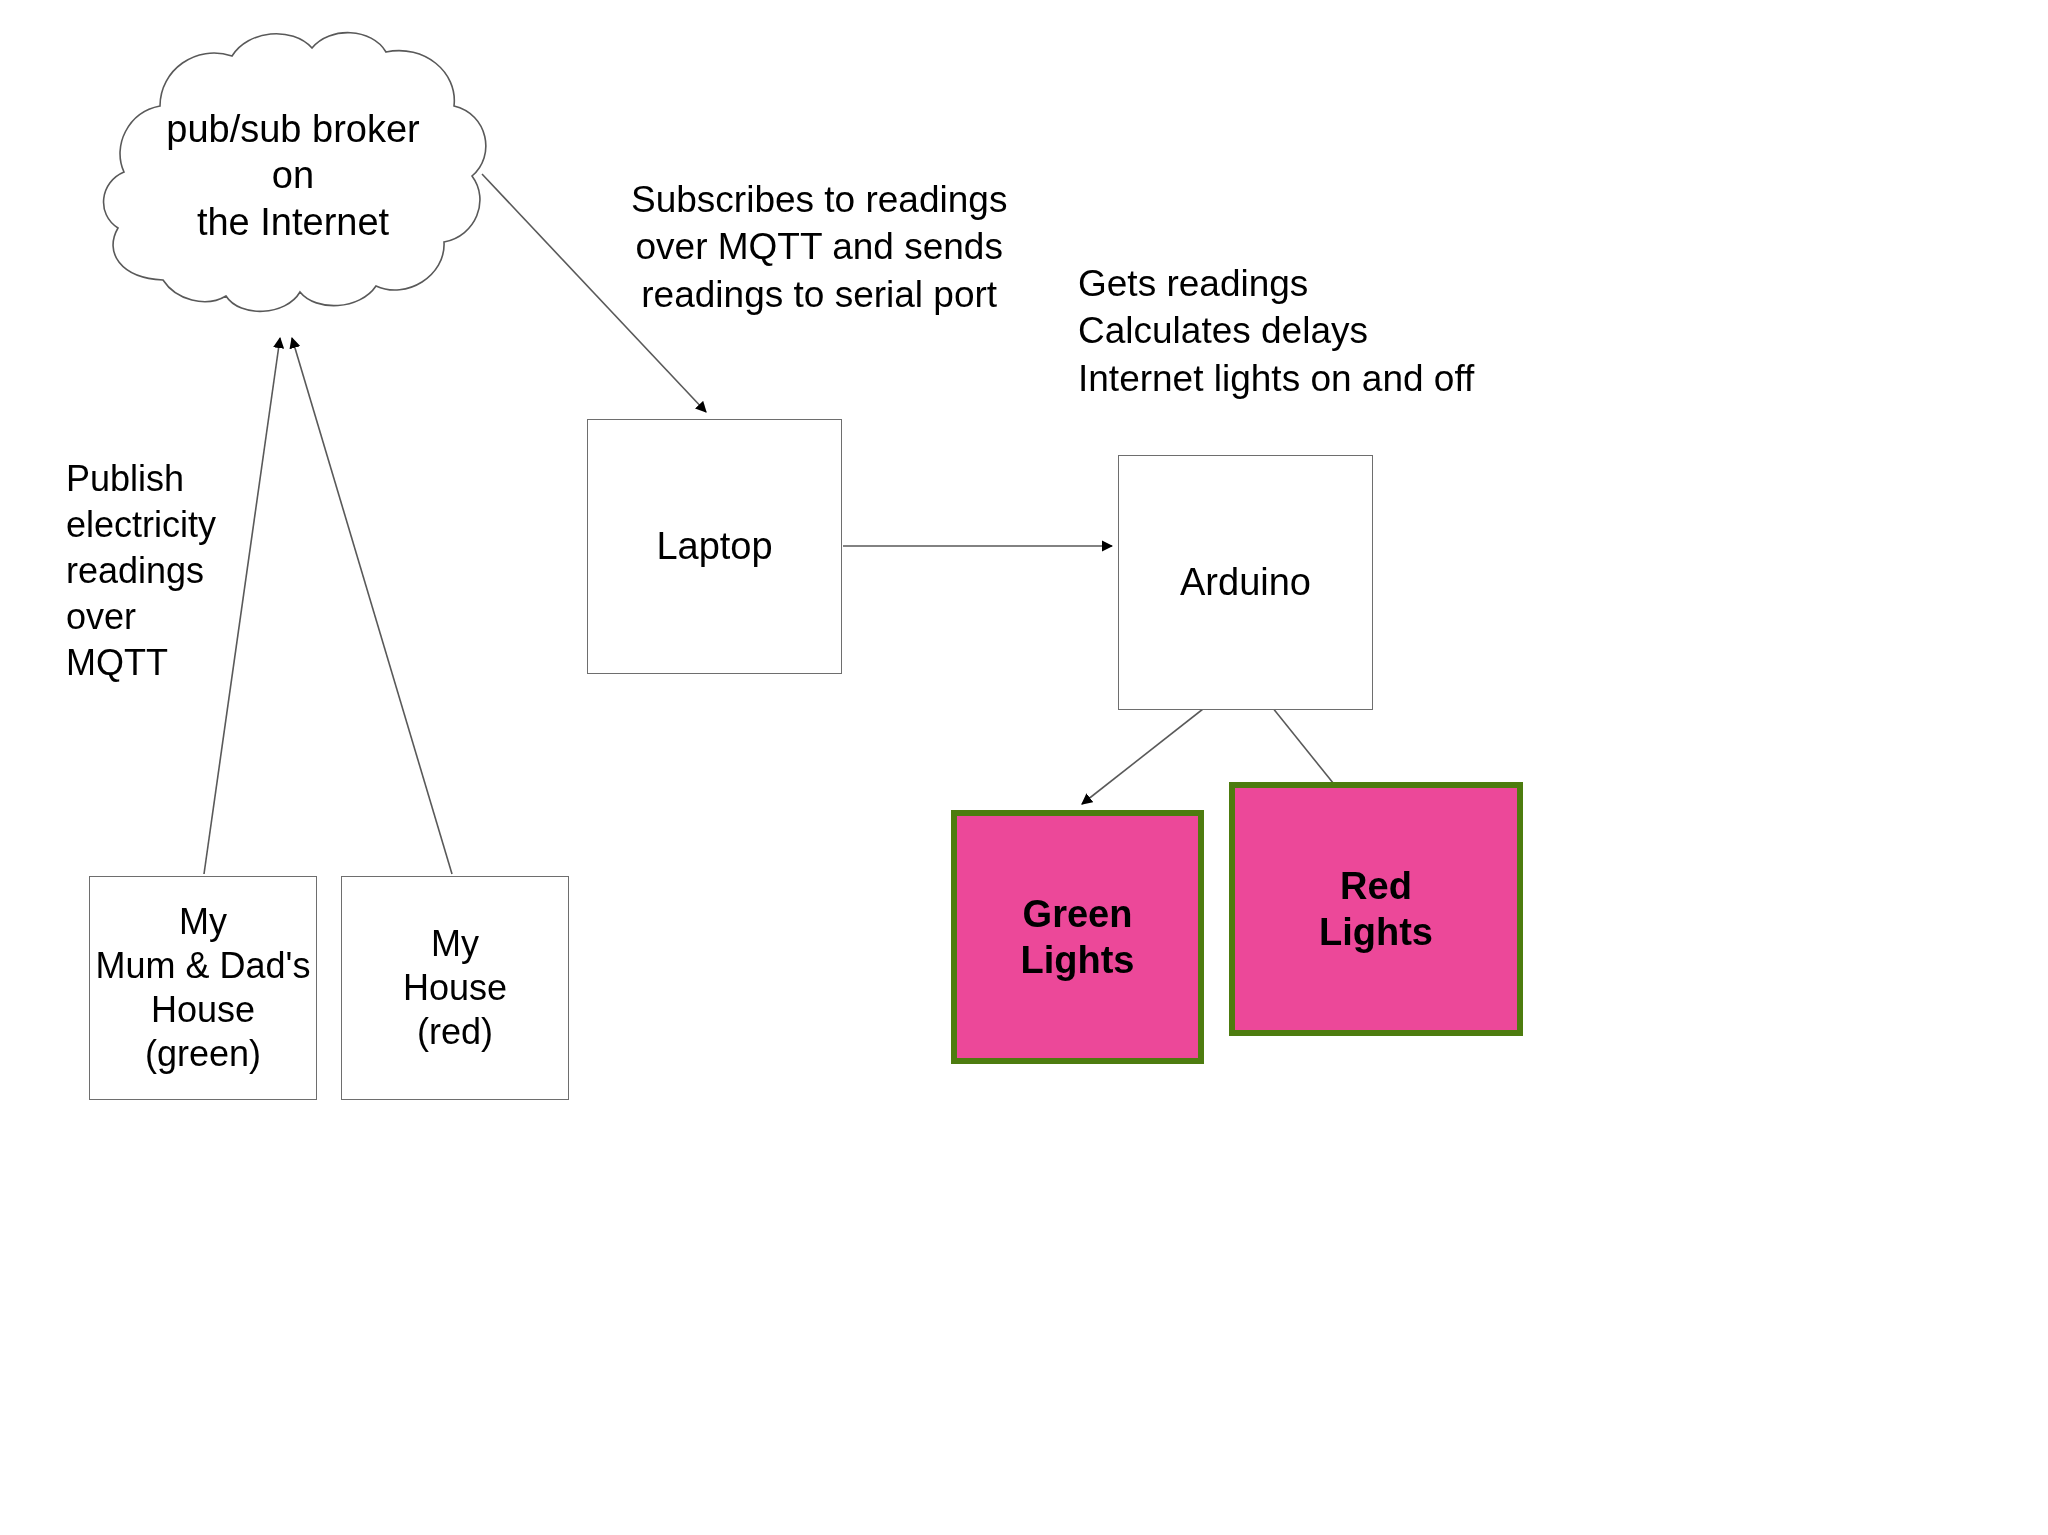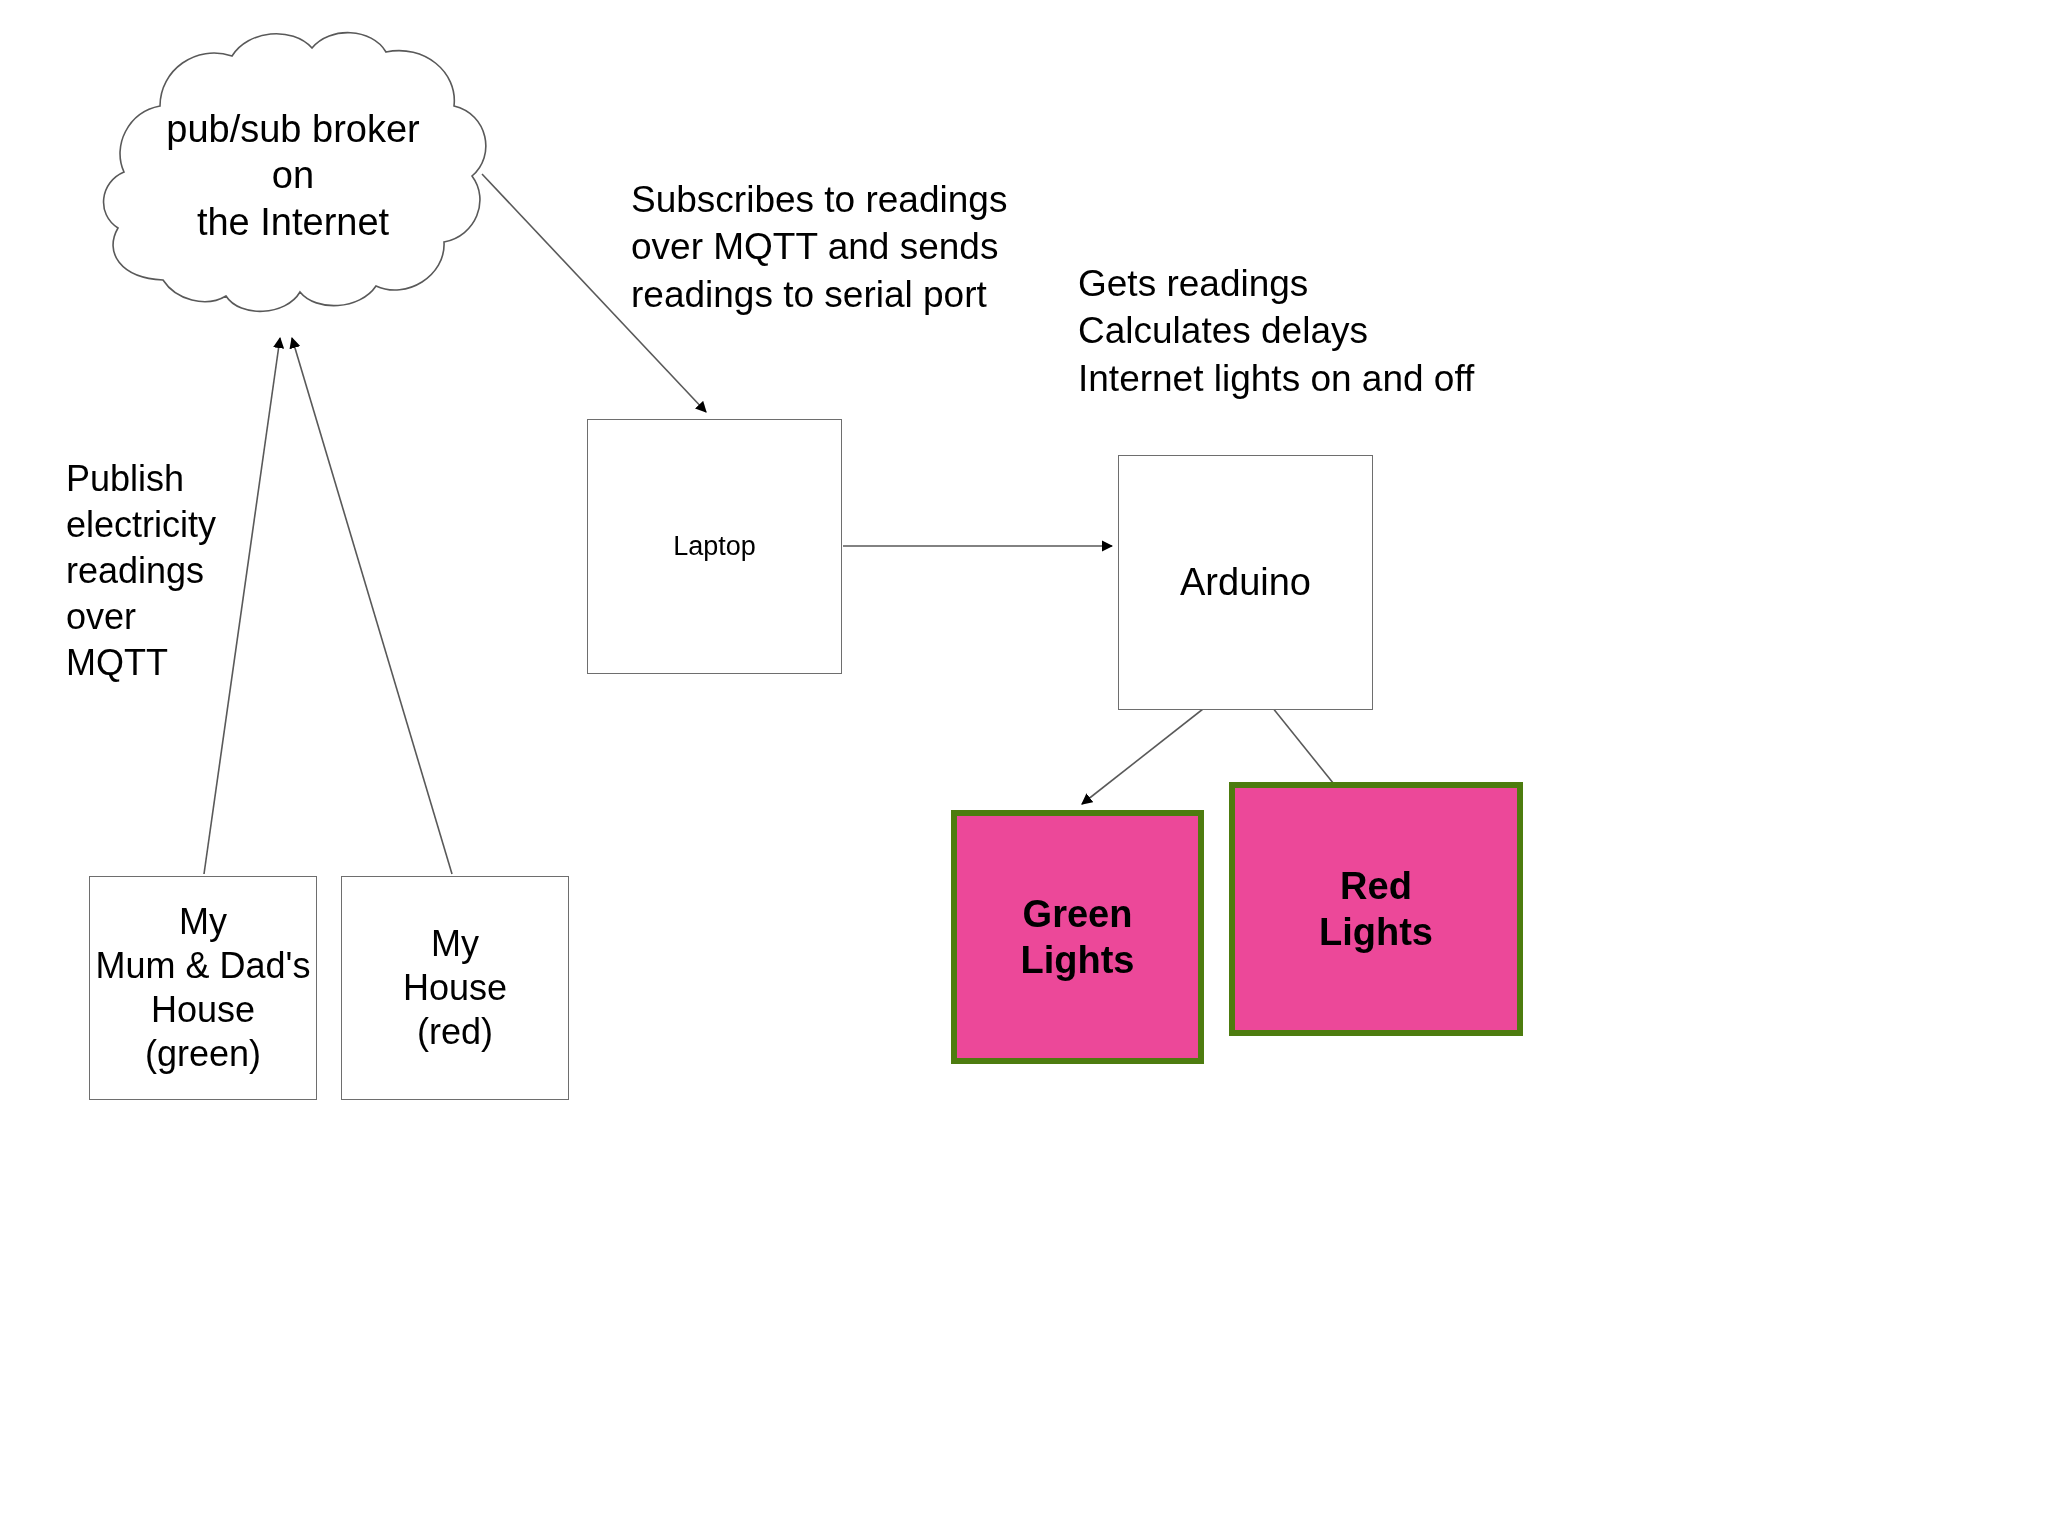--- a/index.html
+++ b/index.html
@@ -55,30 +55,30 @@
   }
   .cloudlabel {
     position: absolute;
     text-align: center;
     white-space: pre-line;
     line-height: 1.22;
     color: #000000;
   }
   #cloud-label { left: 88px; top: 106px; width: 410px; font-size: 38px; }
 
-  #laptop-node  { left: 587px;  top: 419px;  width: 255px; height: 255px; font-size: 27px; }
+  #laptop-node  { left: 587px;  top: 419px;  width: 255px; height: 255px; font-size: 38px; }
   #arduino-node { left: 1118px; top: 419px;  width: 255px; height: 255px; font-size: 38px; margin-top: 36px; }
 
   #mumdad-node { left: 89px;  top: 876px; width: 228px; height: 224px; font-size: 36px; }
   #myhouse-node{ left: 341px; top: 876px; width: 228px; height: 224px; font-size: 36px; }
 
   #green-lights-node { left: 951px;  top: 810px; width: 253px; height: 254px; font-size: 38px; }
   #red-lights-node   { left: 1229px; top: 782px; width: 294px; height: 254px; font-size: 38px; }
 
-  #subscribe-annotation { left: 631px;  top: 176px; font-size: 37px; }
+  #subscribe-annotation { left: 631px;  top: 176px; font-size: 37px; text-align: center; }
   #gets-annotation      { left: 1078px; top: 260px; font-size: 37px; }
   #publish-annotation   { left: 66px;   top: 456px; font-size: 36px; }
 </style>
 </head>
 <body>
 
 <div id="canvas">
 
   <svg class="layer" viewBox="0 0 2048 1535" xmlns="http://www.w3.org/2000/svg">
     <defs>

